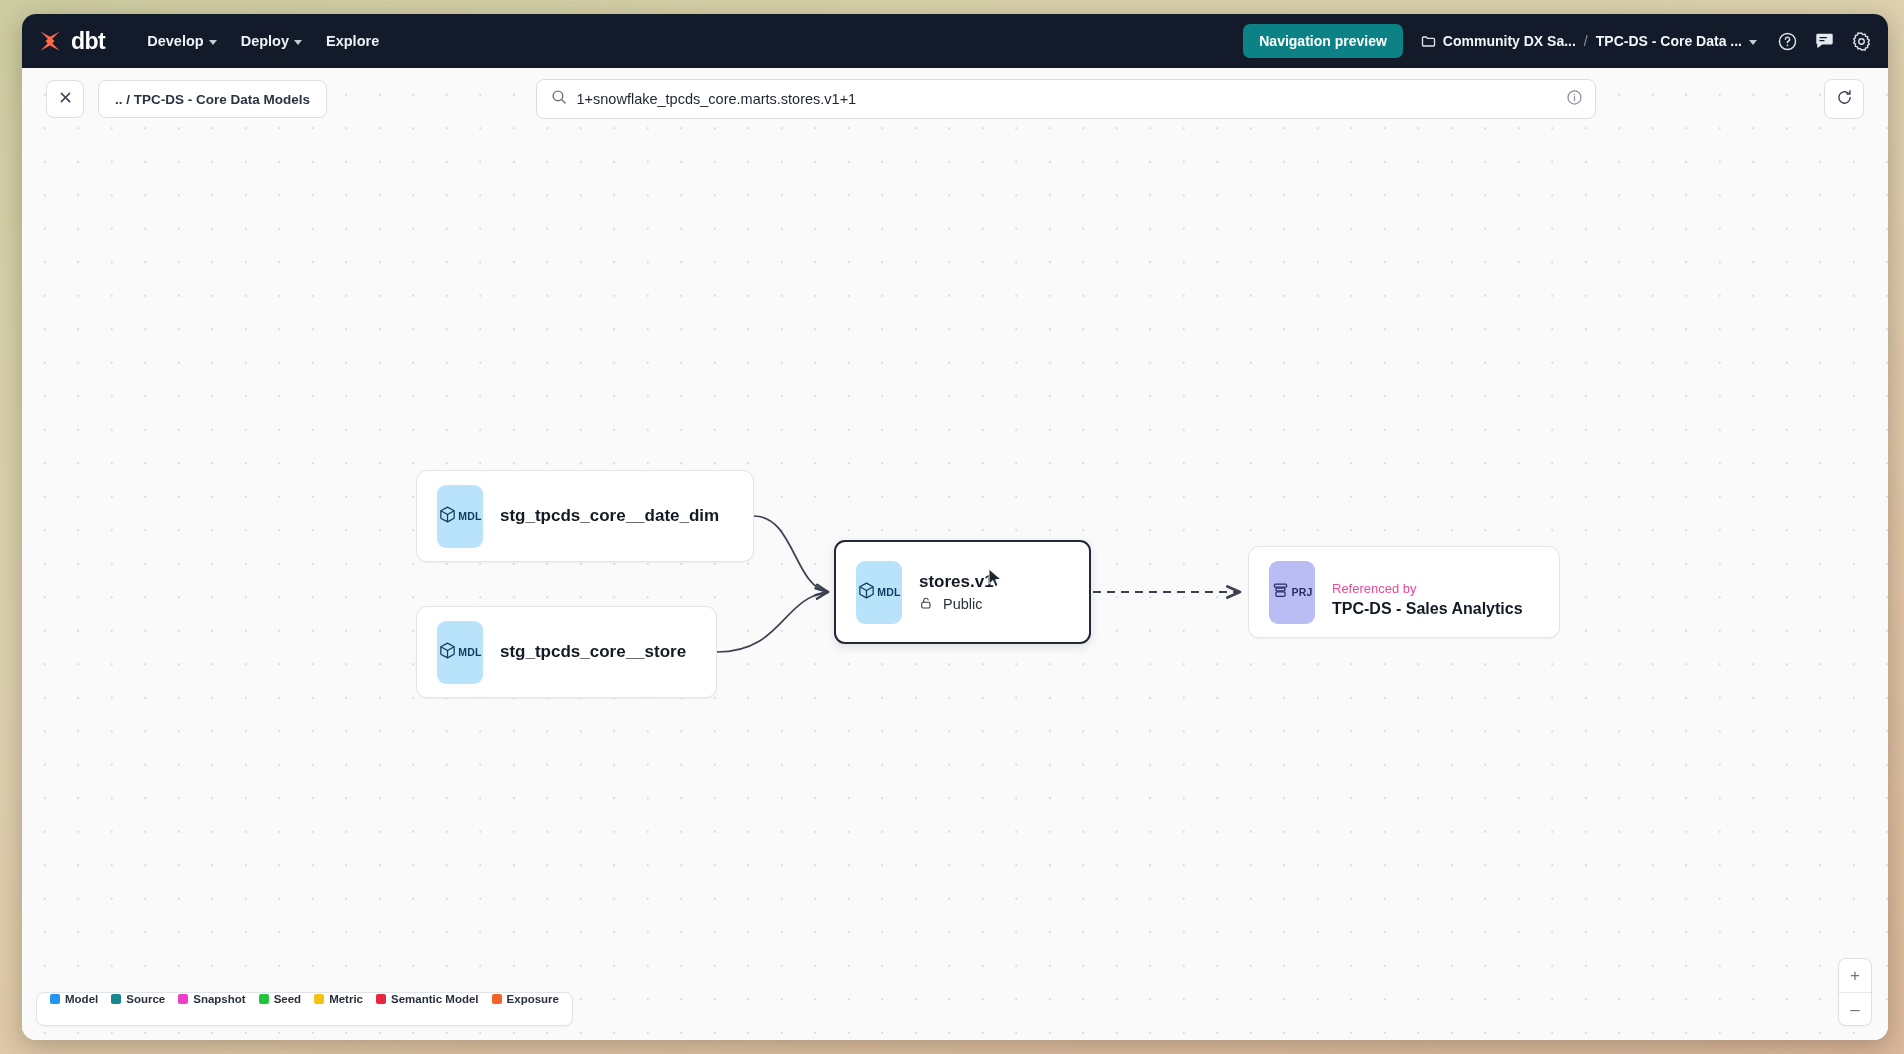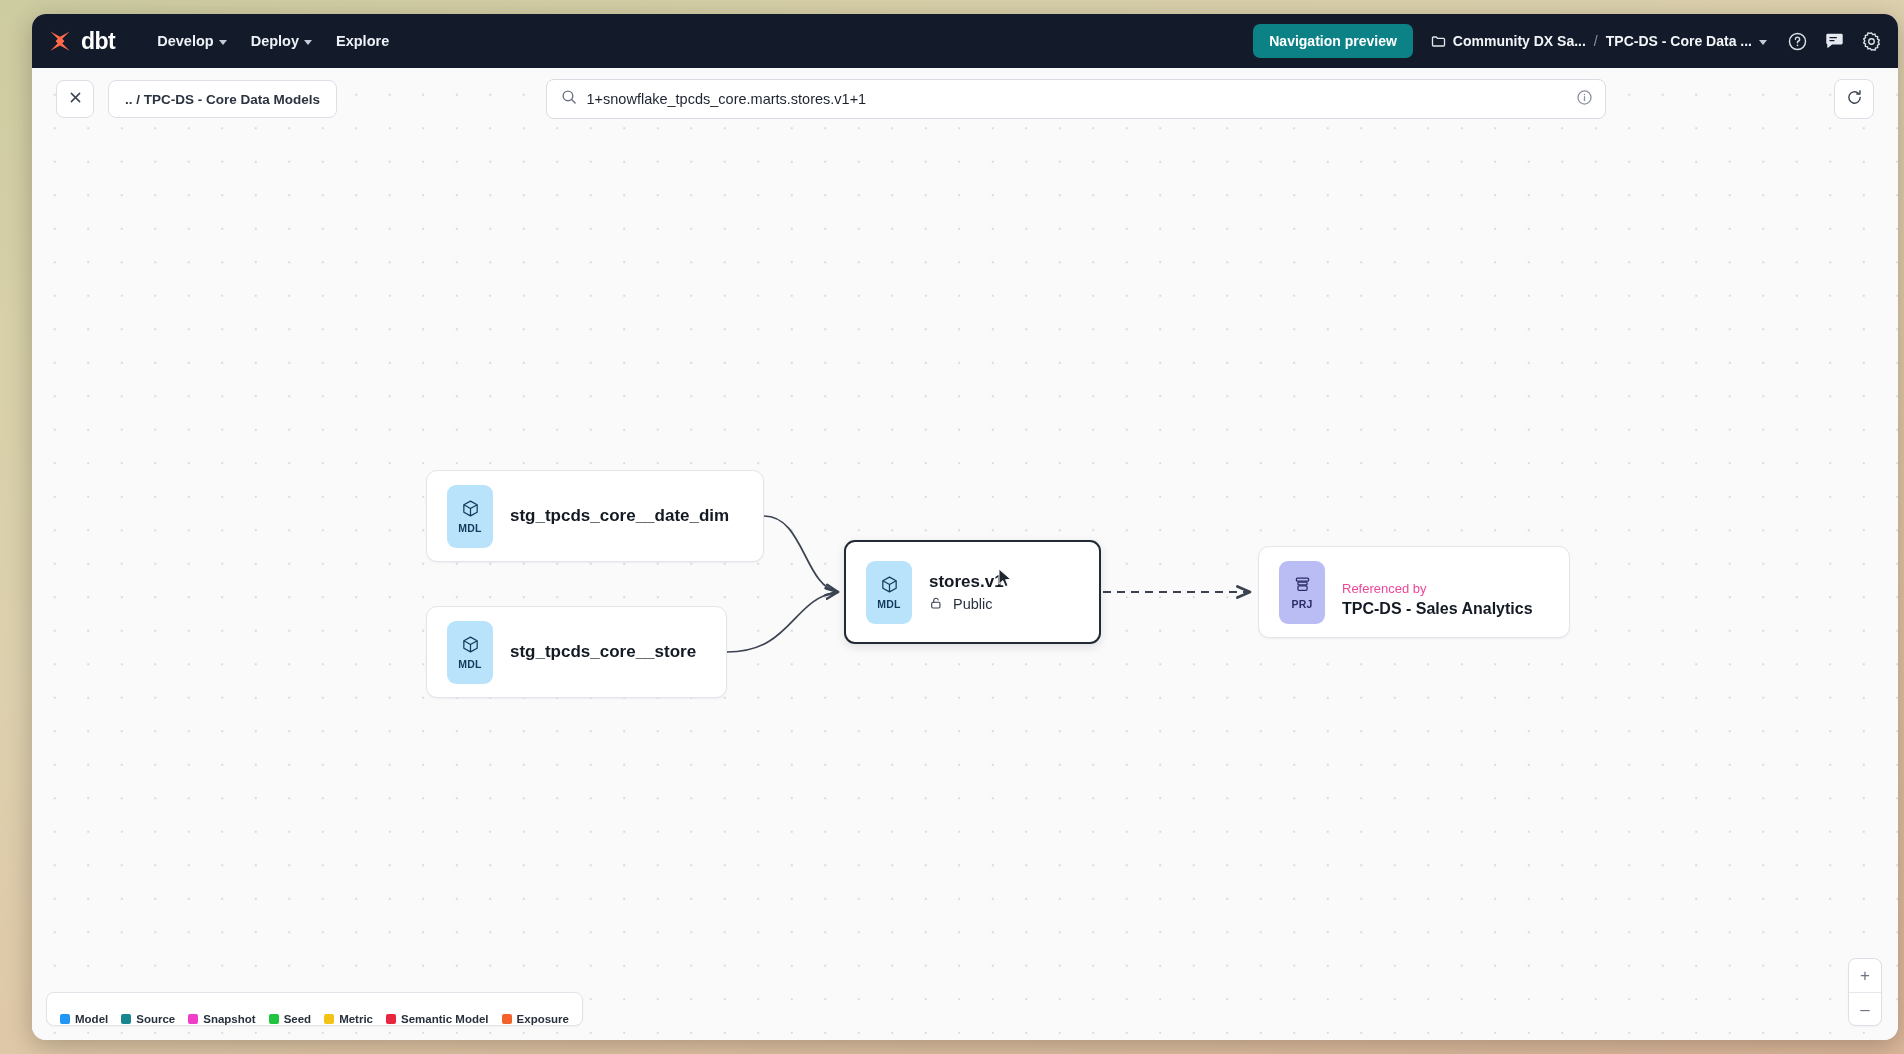--- a/index.html
+++ b/index.html
@@ -20,21 +20,21 @@
         #cdcba0 0%,
         #d7d0a8 18%,
         #ddd0ae 40%,
         #e0c4a4 70%,
         #dcb79a 100%);
   }
 
   
   #app-window {
     position: absolute;
-    left: 32px;
+    left: 22px;
     top: 14px;
     width: 1866px;
     height: 1026px;
     border-radius: 14px;
     overflow: hidden;
     background: #fbfbfc;
     box-shadow: 0 6px 26px rgba(0,0,0,.24);
   }
 
   
@@ -175,21 +175,21 @@
     cursor: pointer;
   }
   .node.selected {
     border: 2.3px solid #222a36;
     box-shadow: 0 3px 10px rgba(22,28,45,.12);
   }
 
   .badge {
     width: 46px; height: 63px;
     border-radius: 9px;
-    display: flex; flex-direction: column;
+    display: flex; flex-direction: row;
     align-items: center; justify-content: center;
     gap: 1px;
     flex: 0 0 auto;
   }
   .badge.mdl { background: #b9e3fb; }
   .badge.prj { background: #b9bdf4; }
   .badge-label {
     font-size: 10.5px; font-weight: 700; letter-spacing: .2px;
     font-family: "Liberation Sans", sans-serif;
     line-height: 1;
@@ -237,21 +237,21 @@
   }
   .restype-btn {
     height: 100%;
     display: flex; align-items: center; gap: 8px;
     padding: 0 12px;
     font-size: 13.5px; color: #222a36;
     cursor: pointer;
     background: #ffffff;
   }
   .legend {
-    display: flex; align-items: flex-end; gap: 13px;
+    display: flex; align-items: flex-start; gap: 13px;
     border: 1px solid #e0e3e8;
     border-radius: 8px;
     background: #ffffff;
     height: 34px;
     padding: 0 13px;
     box-shadow: 0 1px 2px rgba(0,0,0,.04);
   }
   .legend-item { display: flex; align-items: center; gap: 5px; white-space: nowrap; }
   .legend-swatch { width: 10px; height: 10px; border-radius: 2px; flex: 0 0 auto; }
   .legend-label { font-size: 11.5px; font-weight: 600; color: #28303c; }

